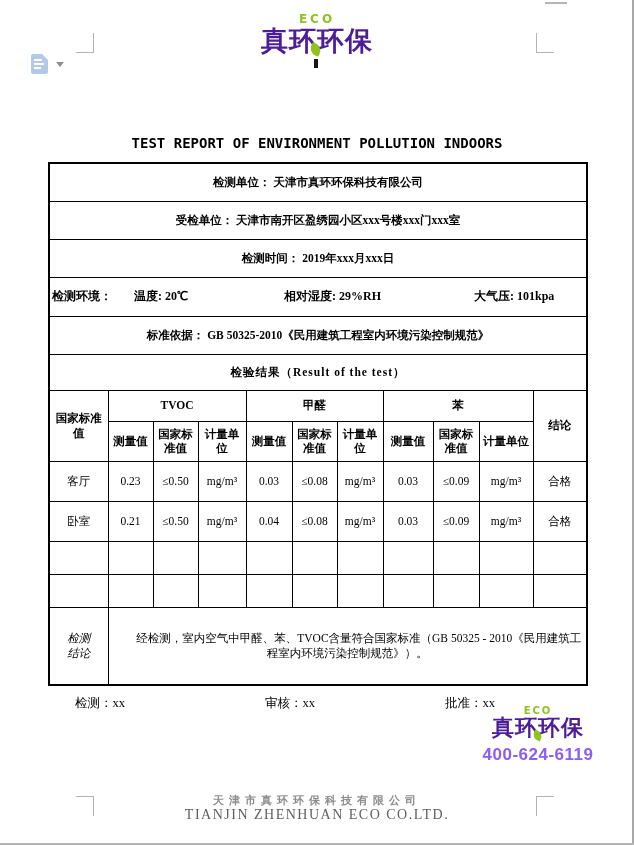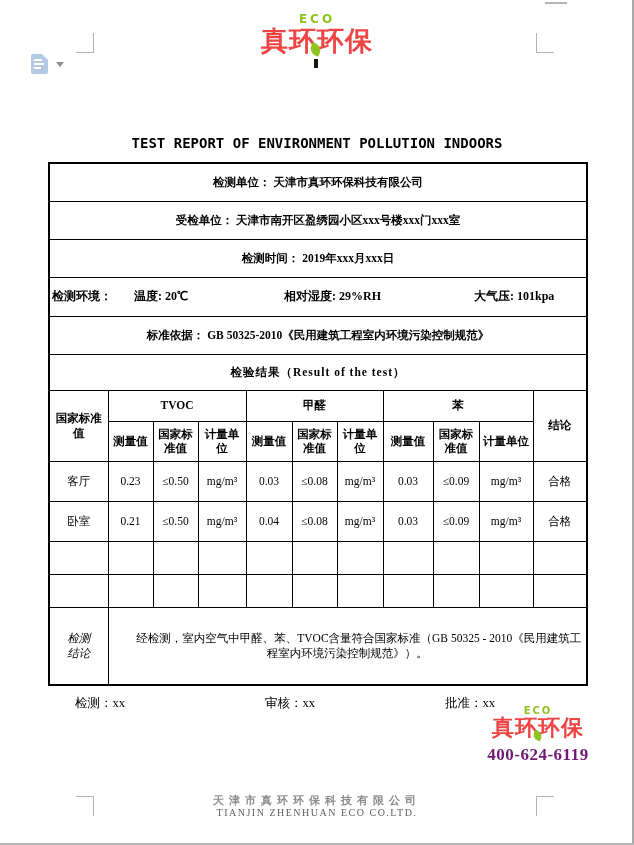--- a/index.html
+++ b/index.html
@@ -21,21 +21,21 @@
   .paste-icon::before{content:"";position:absolute;right:0;top:0;border-style:solid;border-width:0 6px 6px 0;border-color:transparent #fff transparent transparent;}
   .paste-icon .ln{position:absolute;left:3px;height:2px;background:#fff;}
   .paste-icon .l1{top:5px;width:8px;}
   .paste-icon .l2{top:9px;width:10px;}
   .paste-icon .l3{top:13px;width:7px;}
   .paste-caret{position:absolute;left:56px;top:62px;width:0;height:0;border-left:4px solid transparent;border-right:4px solid transparent;border-top:5px solid #8e8e8e;}
 
   
   .logo-top{position:absolute;left:0;top:13px;width:100%;text-align:center;line-height:1;}
   .logo-eco{display:block;font-family:"DejaVu Sans",sans-serif;font-weight:bold;font-size:12px;letter-spacing:3px;color:#8fc31f;}
-  .logo-name{display:inline-block;position:relative;font-family:"DejaVu Sans",sans-serif;font-weight:bold;font-size:27px;letter-spacing:1px;color:#ef4444;margin-top:2px;}
+  .logo-name{display:inline-block;position:relative;font-family:"DejaVu Sans",sans-serif;font-weight:bold;font-size:27px;letter-spacing:1px;color:#4c1d95;margin-top:2px;}
   .leaf{position:absolute;left:50%;margin-left:-7px;bottom:-1px;width:11px;height:11px;background:#8fc31f;border-radius:0 70% 0 70%;transform:rotate(25deg);}
   .logo-tick{position:absolute;left:314px;top:59px;width:4px;height:9px;background:#161616;}
 
   .doc-title{position:absolute;left:0;top:79px;width:100%;text-align:center;font-weight:bold;font-size:21px;letter-spacing:13px;color:#000;}
   .doc-subtitle{position:absolute;left:0;top:114px;width:100%;text-align:center;font-family:"DejaVu Sans Mono",monospace;font-weight:bold;font-size:14px;color:#000;margin-top:21px;}
 
   
   table.report{position:absolute;left:48px;top:162px;width:538px;border-collapse:collapse;table-layout:fixed;border:2px solid #000;}
   table.report td{border:1px solid #000;font-size:11.5px;color:#000;text-align:center;vertical-align:middle;padding:0 2px;line-height:1.25;}
   td.info{text-align:left;padding-left:5px;font-size:12px;font-weight:bold;}
@@ -52,26 +52,26 @@
 
   
   .sig{position:absolute;top:695px;font-size:12.5px;color:#000000;}
   .sig.s1{left:75px;} .sig.s2{left:265px;} .sig.s3{left:445px;}
 
   
   .logo-bottom{position:absolute;left:468px;top:706px;width:140px;text-align:center;line-height:1;}
   .logo-bottom .logo-eco{font-size:10px;letter-spacing:2px;}
   .logo-bottom .logo-name{font-size:22px;margin-top:1px;}
   .logo-bottom .leaf{width:9px;height:9px;margin-left:-5px;}
-  .phone{display:block;margin-top:7px;font-family:Liberation Serif, serif;font-weight:bold;font-size:17px;color:#701a75;letter-spacing:0.5px;}
+  .phone{display:block;margin-top:7px;font-family:Liberation Sans, sans-serif;font-weight:bold;font-size:17px;color:#8b5cf6;letter-spacing:0.5px;}
 
   
   .footer{position:absolute;left:0;top:794px;width:100%;text-align:center;line-height:1.2;}
   .footer-cn{display:block;font-weight:bold;font-size:11px;letter-spacing:5px;color:#8c8c8c;}
-  .footer-en{display:block;font-size:10px;letter-spacing:1.5px;color:#5f5f5f;font-family:"Liberation Serif",serif;}
+  .footer-en{display:block;font-size:14px;letter-spacing:1.5px;color:#5f5f5f;font-family:"Liberation Serif",serif;}
 </style>
 </head>
 <body>
 
 <div class="page">
 
   <div class="edge-right"></div>
   <div class="edge-bottom"></div>
   <div class="top-dash"></div>
 

